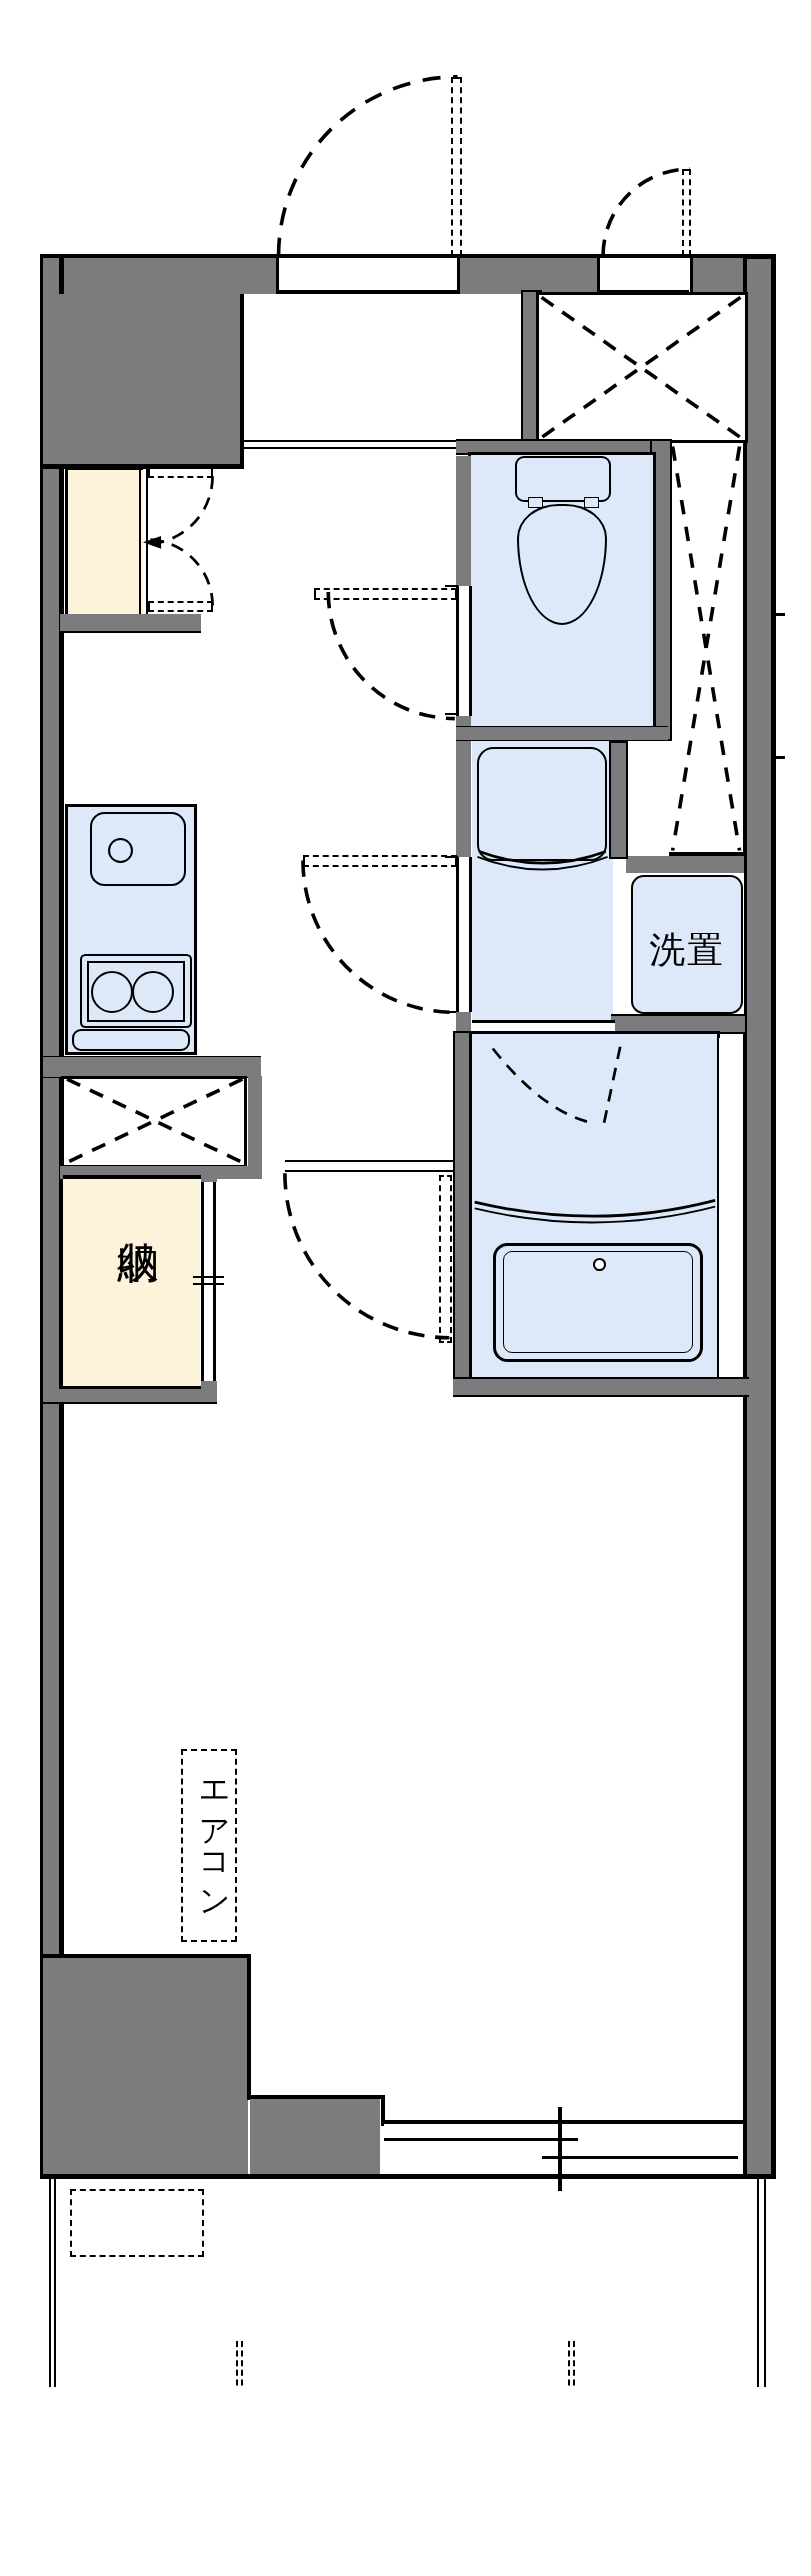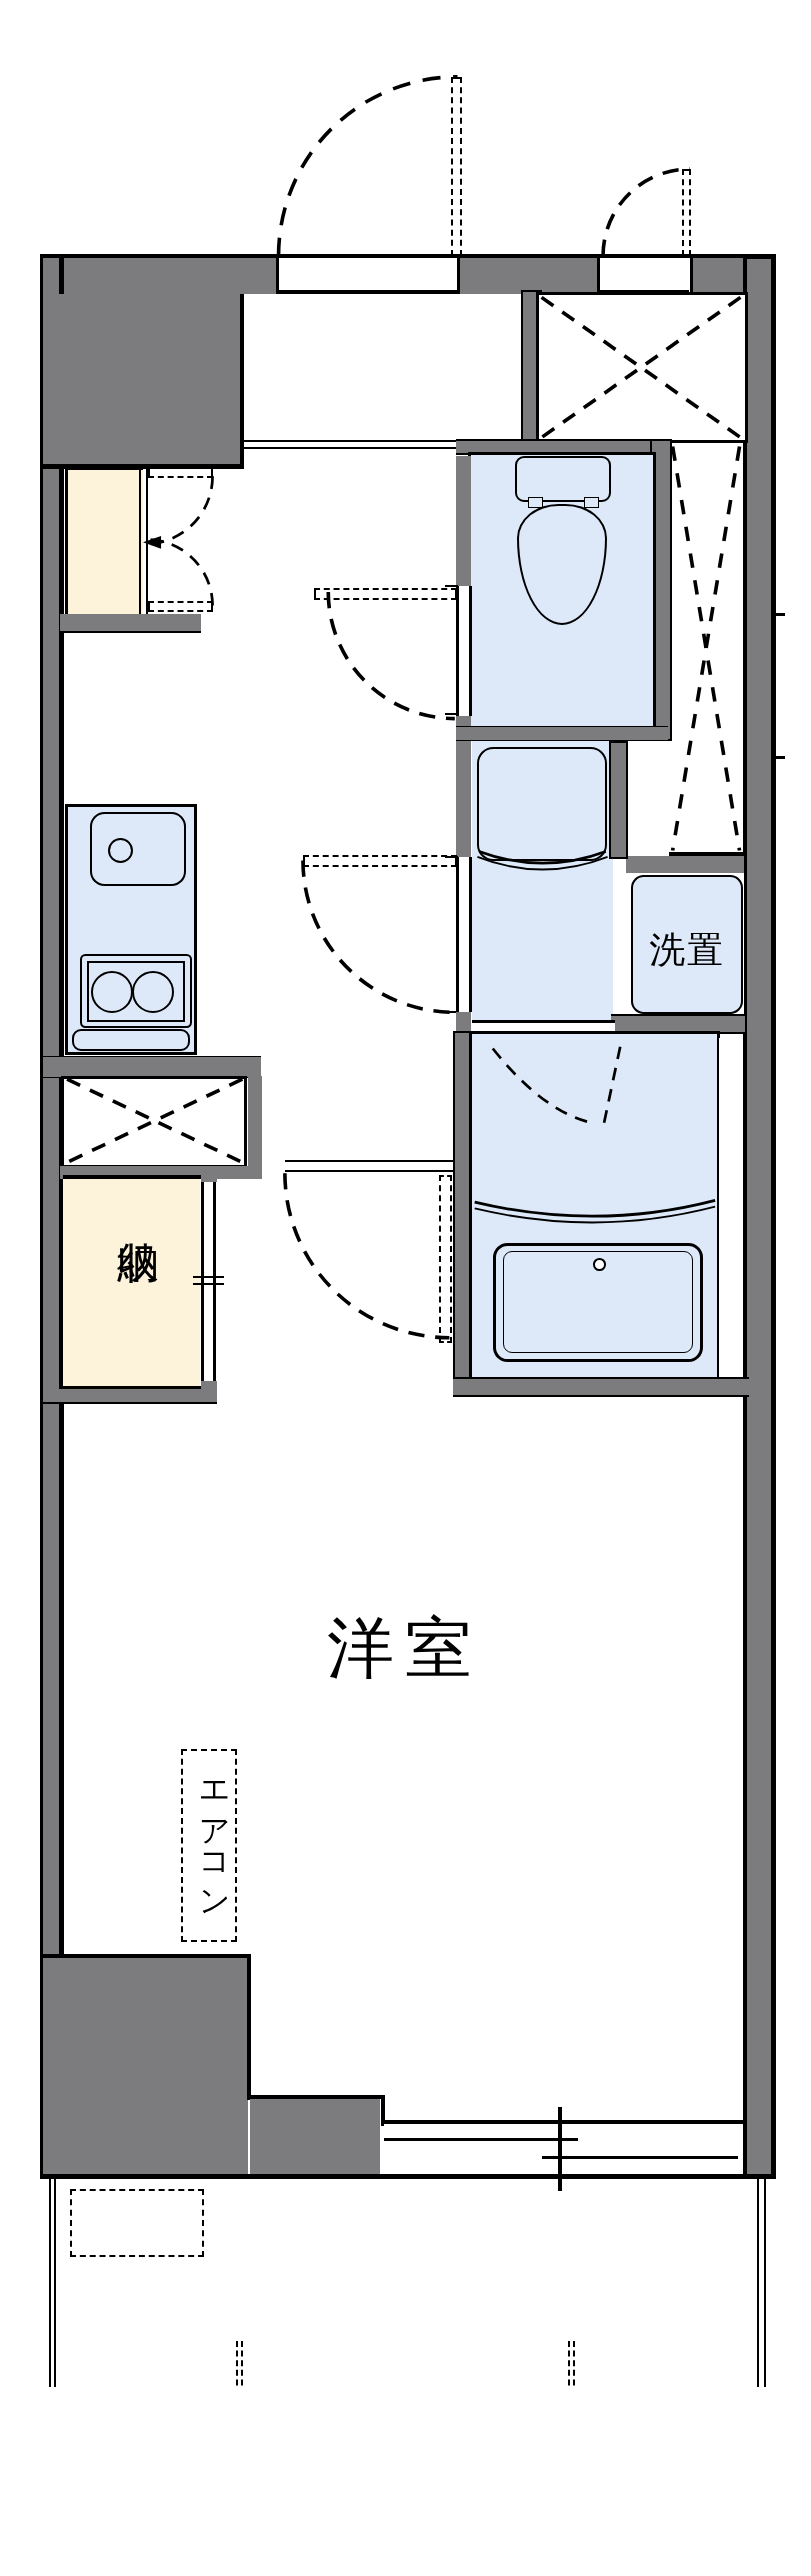--- a/index.html
+++ b/index.html
@@ -134,21 +134,20 @@
   <div class="blk" style="left:213px;top:1179px;width:2.7px;height:207px;"></div>
   <div class="blk" style="left:193px;top:1276px;width:31px;height:1.8px;"></div>
   <div class="blk" style="left:193px;top:1283px;width:31px;height:1.8px;"></div>
   <div class="wall" style="left:201px;top:1169px;width:16.3px;height:12.7px;"></div>
   <div class="wall" style="left:201px;top:1381px;width:16.3px;height:12.7px;"></div>
   <div class="wall" style="left:43px;top:1389px;width:174px;height:14.5px;border-bottom:2.7px solid #000;box-sizing:border-box;"></div>
 
   <div class="blk" style="left:285px;top:1160px;width:168px;height:1.8px;"></div>
   <div class="blk" style="left:285px;top:1170px;width:168px;height:1.8px;"></div>
 
-  <div class="label" style="left:224px;top:1603px;width:362px;text-align:center;font-size:67px;letter-spacing:11px;font-weight:500;">洋室</div>
 
   <div class="dashrect" style="left:181px;top:1749px;width:56px;height:193px;background:#fff;"></div>
   <div class="label vtext" style="left:187px;top:1763px;width:43px;height:172px;font-size:31px;line-height:1.0;">エアコン</div>
 
   <div class="wall" style="left:43px;top:1957px;width:205px;height:217px;"></div>
   <div class="blk" style="left:42px;top:1954px;width:209px;height:3.6px;"></div>
   <div class="blk" style="left:247px;top:1954px;width:3.6px;height:146px;"></div>
   <div class="wall" style="left:250px;top:2099px;width:130px;height:75px;"></div>
   <div class="blk" style="left:247px;top:2095px;width:137px;height:3.6px;"></div>
   <div class="blk" style="left:381px;top:2095px;width:3.6px;height:31px;"></div>

